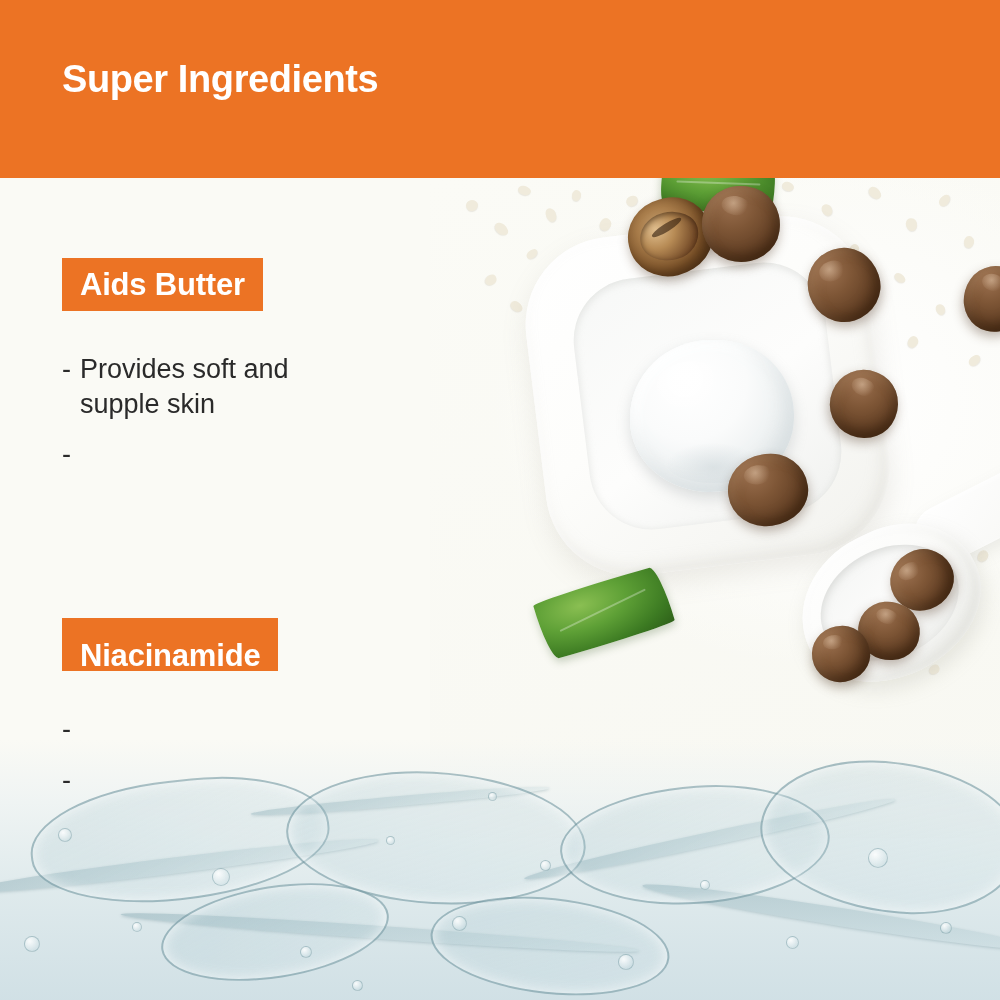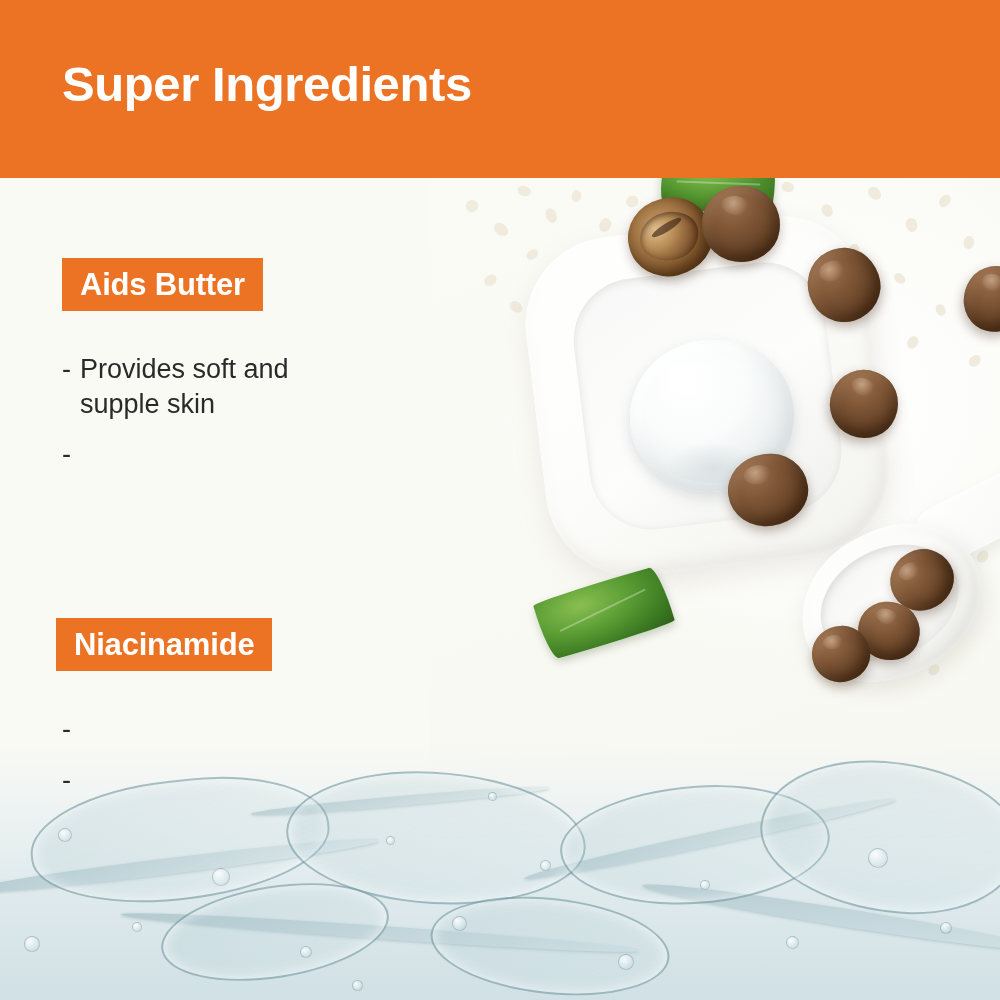--- a/index.html
+++ b/index.html
@@ -14,21 +14,21 @@
   
   .page { position:absolute; inset:0; background:#FAFAF5; overflow:hidden; }
 
   
   .header {
     position:absolute; left:0; top:0; width:1000px; height:178px;
     background:#EC7324;
   }
   .header-title {
     position:absolute; left:62px; top:60px;
-    font-size:49px; font-weight:bold; color:#FFFFFF;
+    font-size:38px; font-weight:bold; color:#FFFFFF;
     letter-spacing:-0.4px; line-height:1;
     white-space:nowrap;
   }
 
   
   .photo {
     position:absolute; left:430px; top:178px; width:570px; height:660px;
     overflow:hidden;
     background:
       radial-gradient(ellipse 420px 340px at 68% 34%, #FFFFFF 0%, #FCFCF9 48%, rgba(250,250,245,0) 78%),
@@ -313,21 +313,21 @@
     <div class="bullet">
       <span class="bullet-dash">-</span>
       <span class="bullet-text">Provides soft and
 supple skin</span>
     </div>
     <div class="bullet">
       <span class="bullet-dash">-</span>
     </div>
   </div>
 
-  <div class="chip" style="left:56px; top:618px;">
+  <div class="chip" style="left:62px; top:618px;align-items:flex-end;">
     <span class="chip-label">Niacinamide</span>
   </div>
 
   <div class="bullets" style="left:62px; top:712px; width:400px;">
     <div class="bullet">
       <span class="bullet-dash">-</span>
     </div>
     <div class="bullet">
       <span class="bullet-dash">-</span>
     </div>

